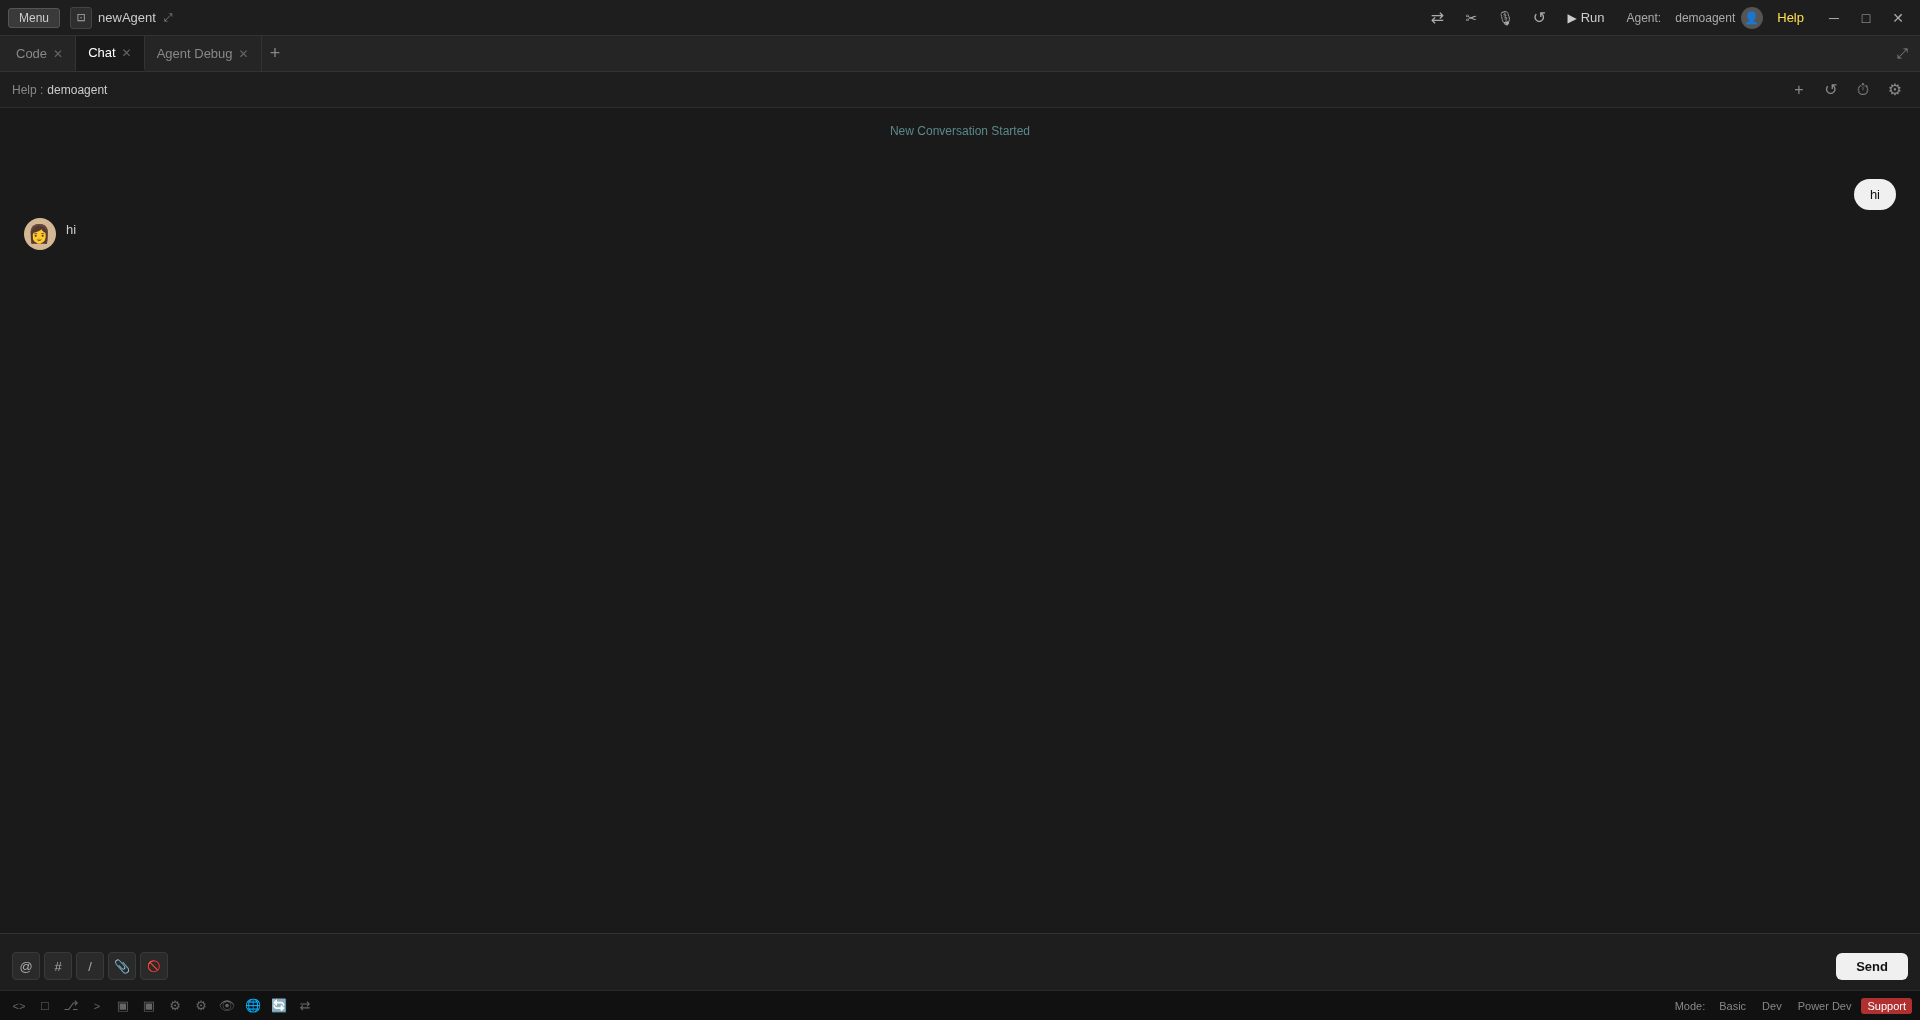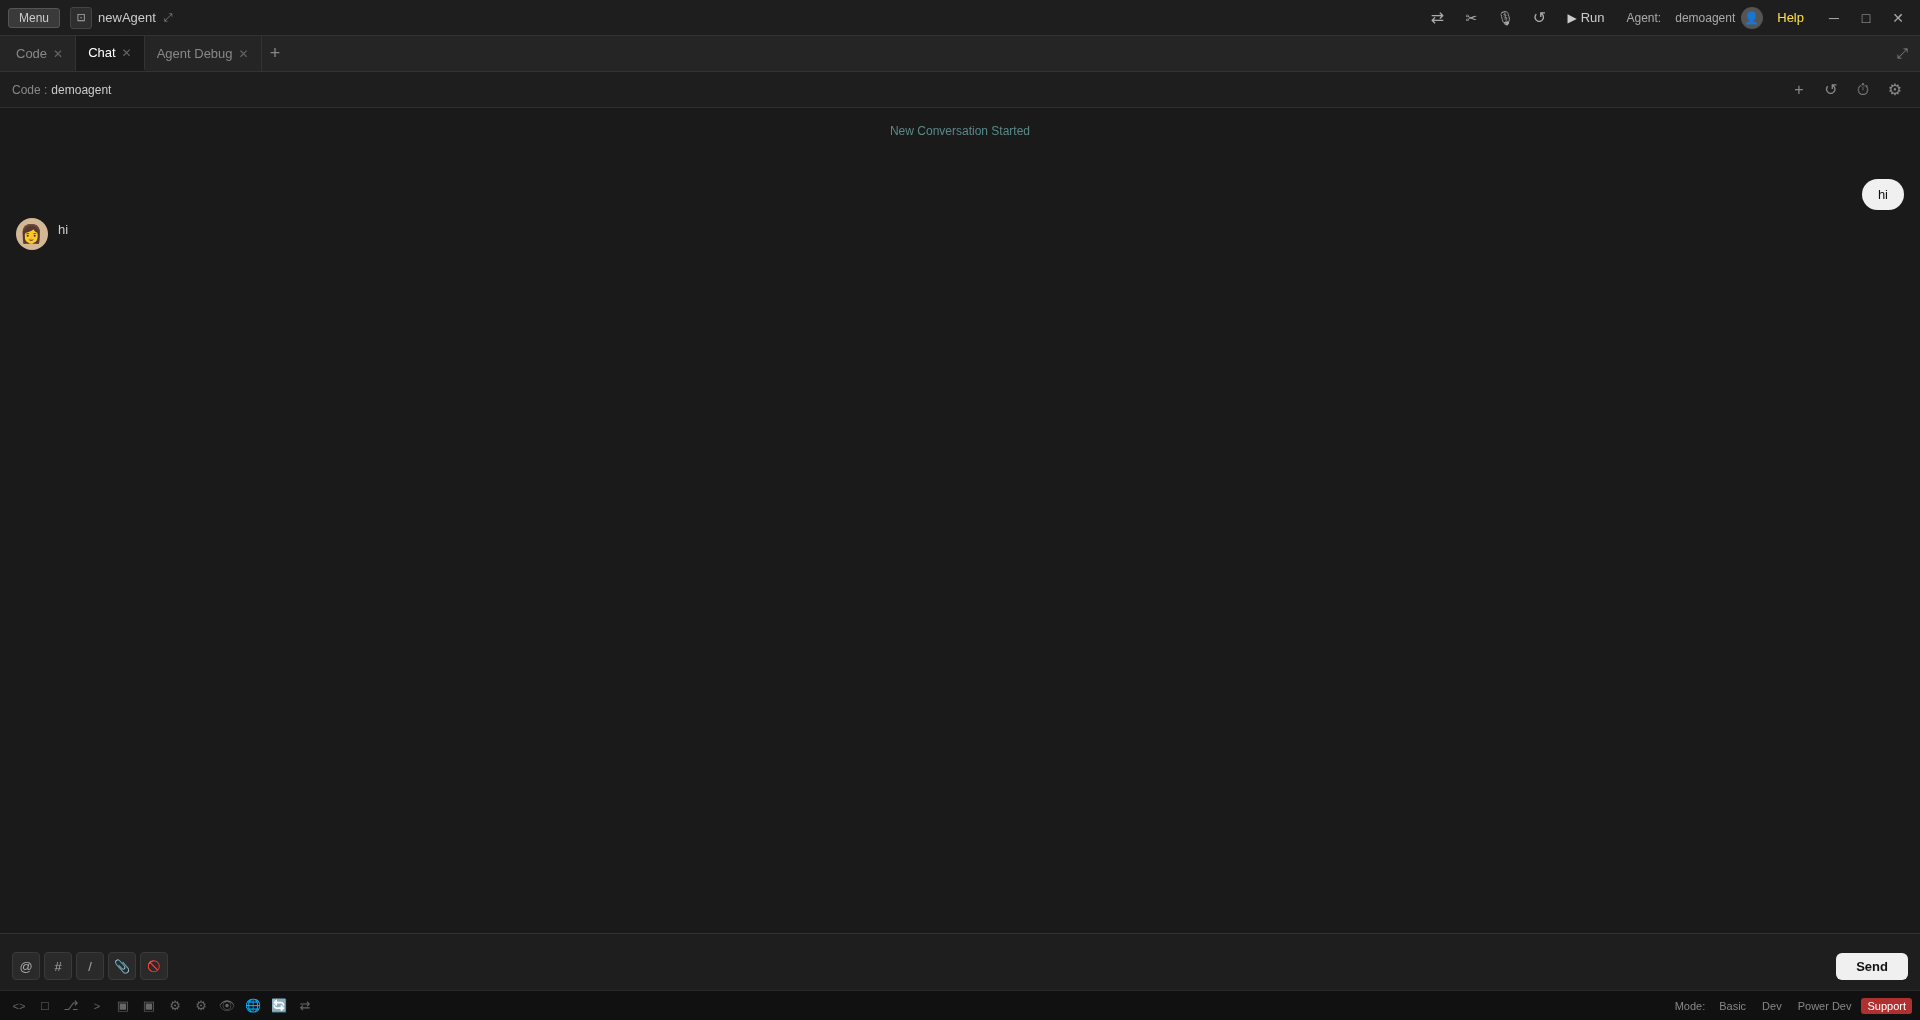--- a/index.html
+++ b/index.html
@@ -227,21 +227,21 @@
       justify-content: center;
       border-radius: 3px;
     }
 
     
     .chat-area {
       flex: 1;
       overflow-y: auto;
       background: #1a1a1a;
       position: relative;
-      padding: 12px 4px;
+      padding: 12px 12px;
     }
     .conversation-started {
       text-align: center;
       color: #5a8a8a;
       font-size: 12px;
       margin-bottom: 16px;
       padding: 4px 0;
     }
     .chat-messages {
       padding: 0 12px;
@@ -426,21 +426,21 @@
   <div class="tab">
     <span>Agent Debug</span>
     <span class="close-icon">✕</span>
   </div>
   <button class="tab-add-btn">+</button>
   <div class="tab-spacer"></div>
   <span class="expand-icon">⤢</span>
 </div>
 
 <div class="agent-bar">
-  <span class="agent-bar-label">Code :</span>
+  <span class="agent-bar-label">Help :</span>
   <span class="agent-bar-name">demoagent</span>
   <div class="agent-bar-spacer"></div>
   <div class="agent-bar-actions">
     <button class="agent-bar-action-btn">+</button>
     <button class="agent-bar-action-btn">↺</button>
     <button class="agent-bar-action-btn">⏱</button>
     <button class="agent-bar-action-btn">⚙</button>
   </div>
 </div>
 

